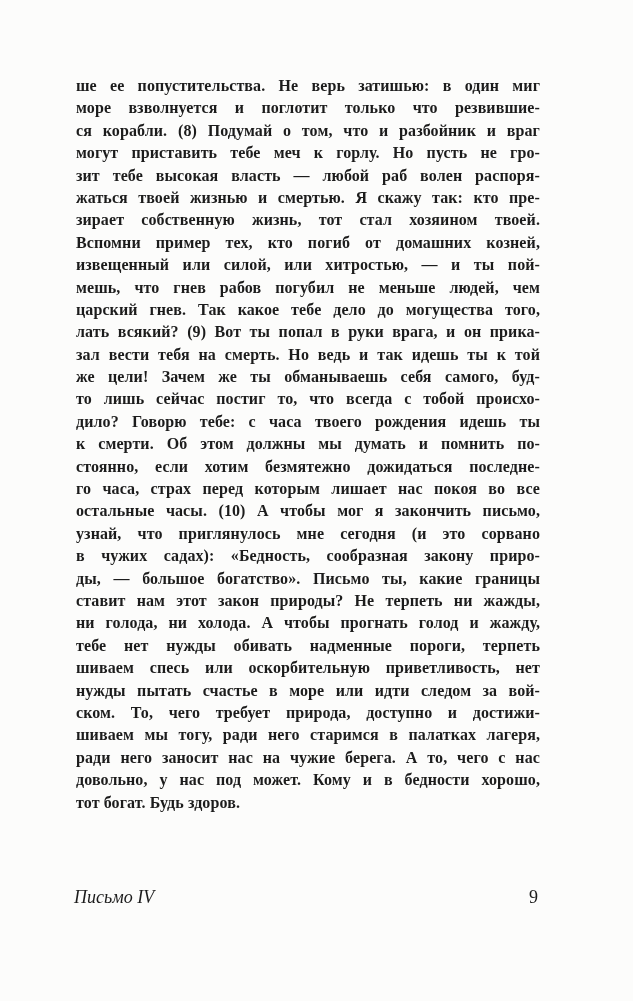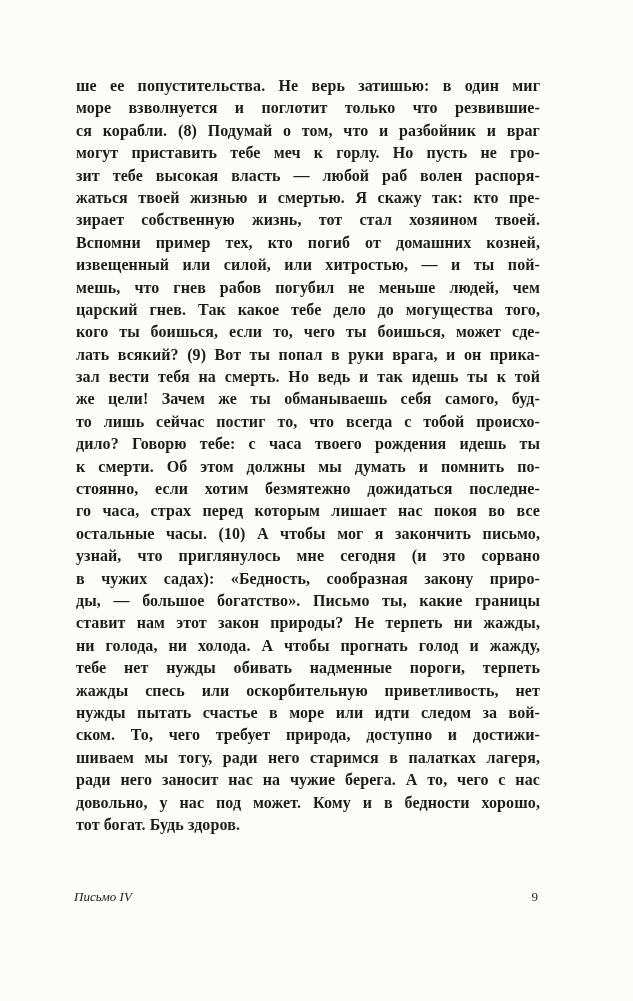--- a/index.html
+++ b/index.html
@@ -42,21 +42,21 @@
     white-space: normal;
   }
   .page-footer {
     position: absolute;
     left: 74px;
     top: 886px;
     width: 464px;
     display: flex;
     justify-content: space-between;
     align-items: flex-start;
-    font-size: 13px;
+    font-size: 18px;
     line-height: 22px;
   }
   .running-title {
     font-style: italic;
   }
   .page-number {
     font-style: normal;
   }
 </style>
 </head>
@@ -70,37 +70,36 @@
       <div class="line">море взволнуется и поглотит только что резвившие-</div>
       <div class="line">ся корабли. (8) Подумай о том, что и разбойник и враг</div>
       <div class="line">могут приставить тебе меч к горлу. Но пусть не гро-</div>
       <div class="line">зит тебе высокая власть — любой раб волен распоря-</div>
       <div class="line">жаться твоей жизнью и смертью. Я скажу так: кто пре-</div>
       <div class="line">зирает собственную жизнь, тот стал хозяином твоей.</div>
       <div class="line">Вспомни пример тех, кто погиб от домашних козней,</div>
       <div class="line">извещенный или силой, или хитростью, — и ты пой-</div>
       <div class="line">мешь, что гнев рабов погубил не меньше людей, чем</div>
       <div class="line">царский гнев. Так какое тебе дело до могущества того,</div>
-      <div class="line">кого ты боишься, если то, чего ты боишься, может сде-</div>
       <div class="line">лать всякий? (9) Вот ты попал в руки врага, и он прика-</div>
       <div class="line">зал вести тебя на смерть. Но ведь и так идешь ты к той</div>
       <div class="line">же цели! Зачем же ты обманываешь себя самого, буд-</div>
       <div class="line">то лишь сейчас постиг то, что всегда с тобой происхо-</div>
       <div class="line">дило? Говорю тебе: с часа твоего рождения идешь ты</div>
       <div class="line">к смерти. Об этом должны мы думать и помнить по-</div>
       <div class="line">стоянно, если хотим безмятежно дожидаться последне-</div>
       <div class="line">го часа, страх перед которым лишает нас покоя во все</div>
       <div class="line">остальные часы. (10) А чтобы мог я закончить письмо,</div>
       <div class="line">узнай, что приглянулось мне сегодня (и это сорвано</div>
       <div class="line">в чужих садах): «Бедность, сообразная закону приро-</div>
       <div class="line">ды, — большое богатство». Письмо ты, какие границы</div>
       <div class="line">ставит нам этот закон природы? Не терпеть ни жажды,</div>
       <div class="line">ни голода, ни холода. А чтобы прогнать голод и жажду,</div>
       <div class="line">тебе нет нужды обивать надменные пороги, терпеть</div>
-      <div class="line">жажды спесь или оскорбительную приветливость, нет</div>
+      <div class="line">шиваем спесь или оскорбительную приветливость, нет</div>
       <div class="line">нужды пытать счастье в море или идти следом за вой-</div>
       <div class="line">ском. То, чего требует природа, доступно и достижи-</div>
       <div class="line">шиваем мы тогу, ради него старимся в палатках лагеря,</div>
       <div class="line">ради него заносит нас на чужие берега. А то, чего с нас</div>
       <div class="line">довольно, у нас под может. Кому и в бедности хорошо,</div>
       <div class="line last">тот богат. Будь здоров.</div>
     </div>
 
   <div class="page-footer">
     <span class="running-title">Письмо IV</span>

